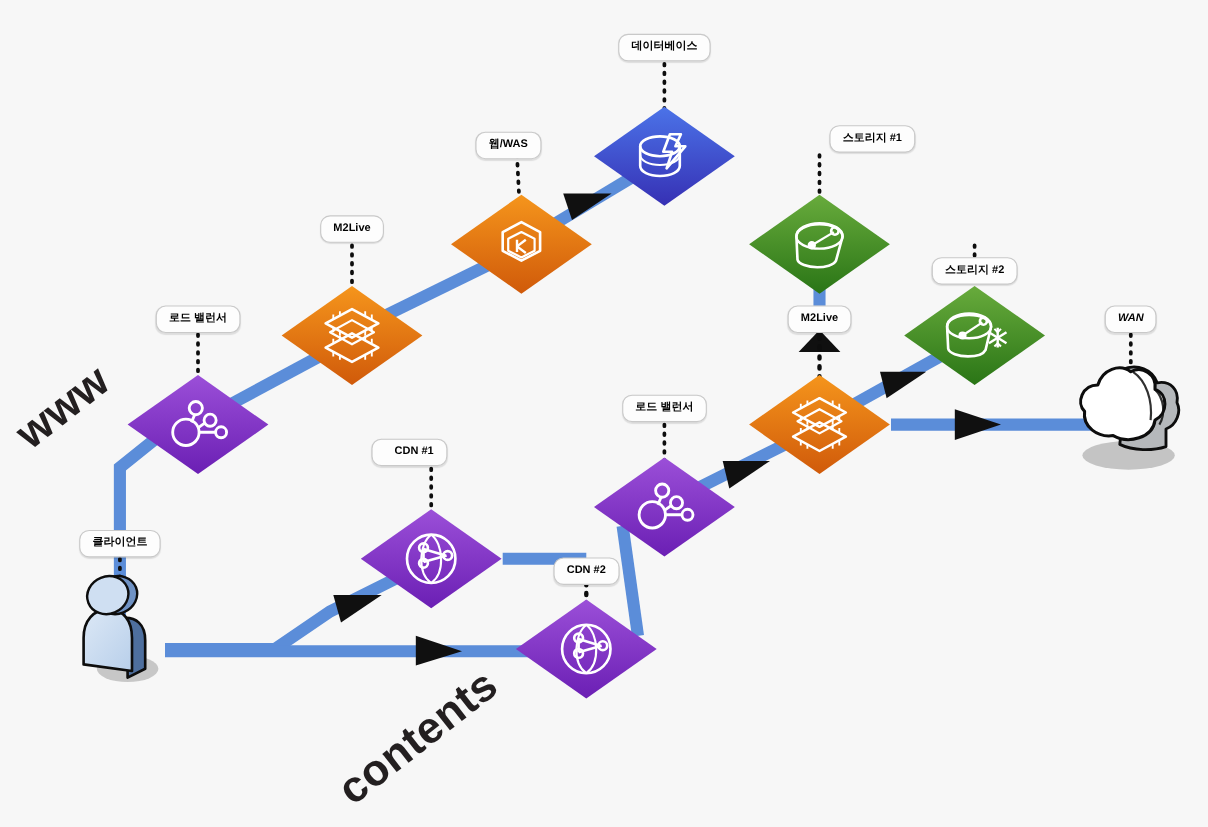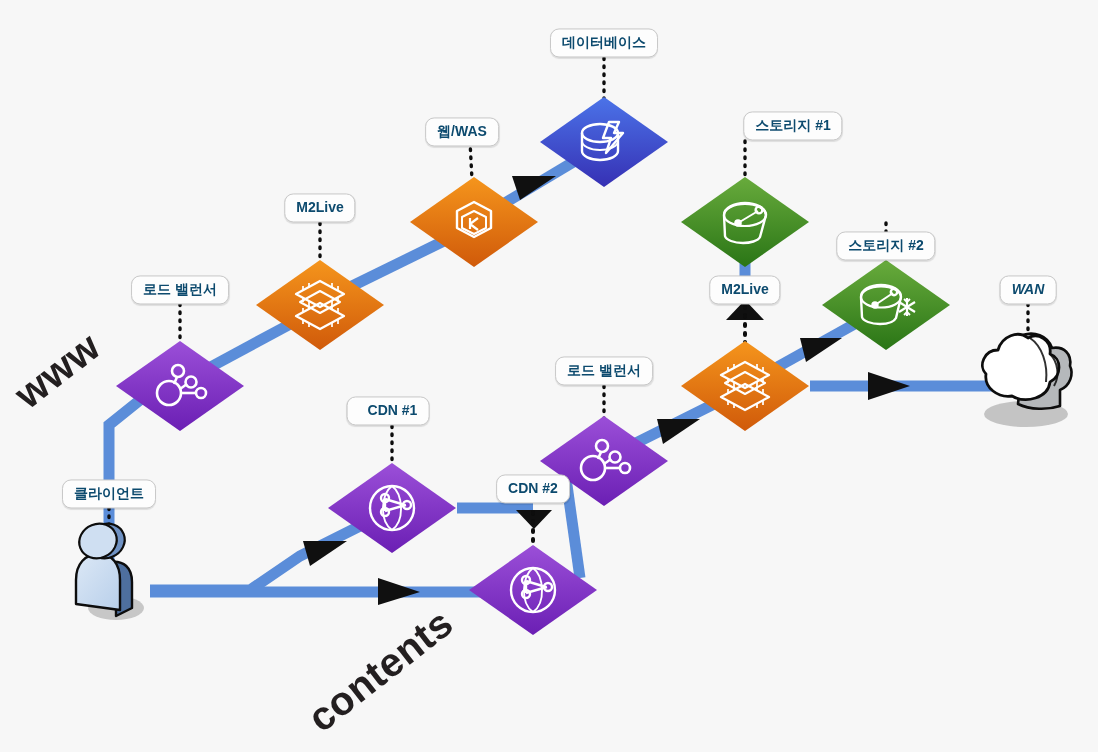--- a/index.html
+++ b/index.html
@@ -42,23 +42,23 @@
     width: 62px;
     height: 62px;
   }
   .label {
     position: absolute;
     transform: translate(-50%, -50%);
     background: #fdfdfd;
     border: 1px solid #c9c9c9;
     border-radius: 9px;
     padding: 5px 11px 6px 11px;
-    font-size: 14px;
+    font-size: 10px;
     font-weight: bold;
-    color: #0c4a6e;
+    color: #000000;
     white-space: nowrap;
     line-height: 1.15;
     box-shadow: 0 1px 1px rgba(0,0,0,0.10);
     z-index: 40;
   }
   .flowtext {
     position: absolute;
     transform-origin: 50% 50%;
     font-weight: bold;
     color: #231f20;
@@ -357,20 +357,20 @@
 
   <div class="label" style="left:109px; top:494px;">클라이언트</div>
   <div class="label" style="left:180px; top:290px;">로드 밸런서</div>
   <div class="label" style="left:320px; top:208px;">M2Live</div>
   <div class="label" style="left:462px; top:132px;">웹/WAS</div>
   <div class="label" style="left:604px; top:43px;">데이터베이스</div>
   <div class="label" style="left:745px; top:126px;margin-left:48px;">스토리지 #1</div>
   <div class="label" style="left:886px; top:208px;margin-top:38px;">스토리지 #2</div>
   <div class="label" style="left:745px; top:290px;">M2Live</div>
   <div class="label" style="left:604px; top:371px;">로드 밸런서</div>
-  <div class="label" style="left:388px; top:411px;padding-left:20px;">CDN #1</div>
-  <div class="label" style="left:533px; top:489px;text-align:center;">CDN #2</div>
+  <div class="label" style="left:372px; top:411px;padding-left:20px;">CDN #1</div>
+  <div class="label" style="left:533px; top:519px;text-align:center;">CDN #2</div>
   <div class="label" style="left:1028px; top:290px;font-style:italic;">WAN</div>
 
   <div class="flowtext" style="left:10px; top:348px; font-size:40px; transform:rotate(-38deg);">www</div>
   <div class="flowtext" style="left:295px; top:648px; font-size:40px; transform:rotate(-38deg);">contents</div>
 
 </div>
 
 </body></html>

